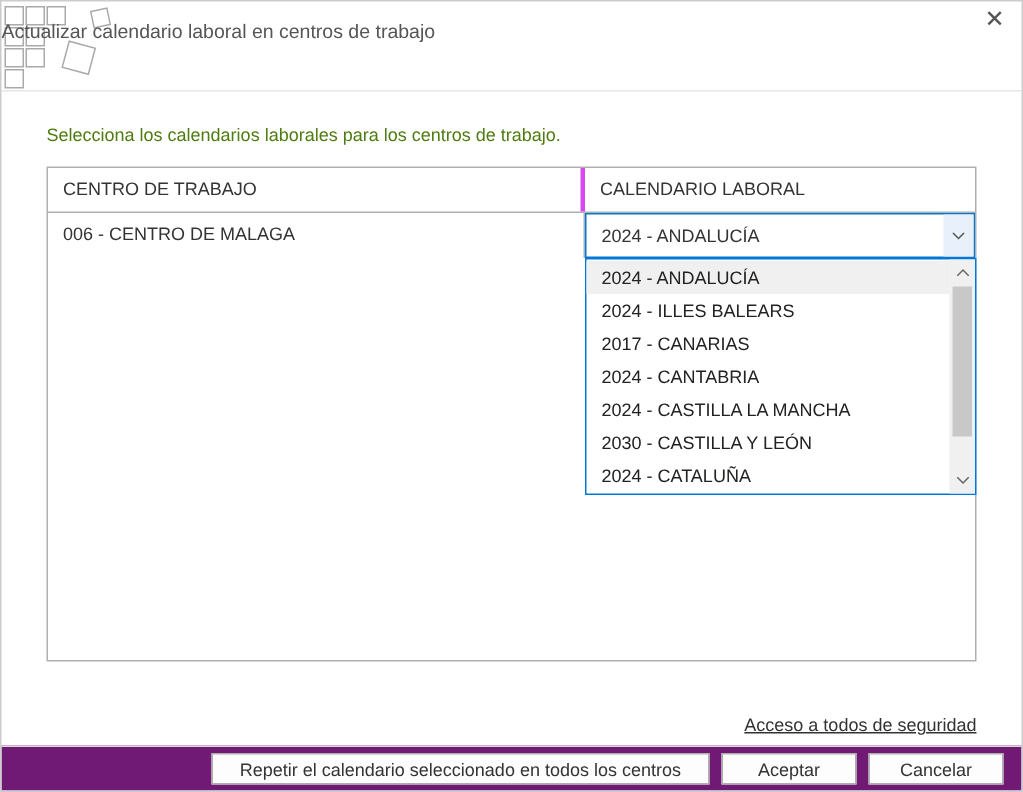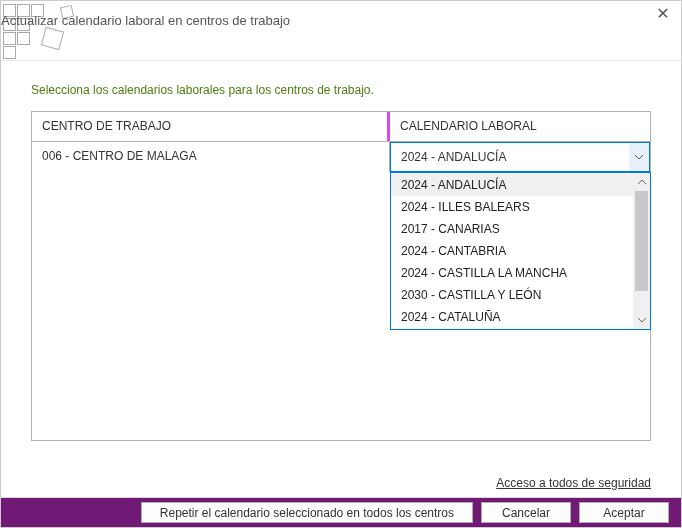--- a/index.html
+++ b/index.html
@@ -266,15 +266,15 @@
     </div>
   </div>
 </div>
 
 <div class="link-row">
   <a>Acceso a todos de seguridad</a>
 </div>
 
 <div class="footer">
   <button class="btn wide">Repetir el calendario seleccionado en todos los centros</button>
+  <button class="btn" style="width:90px">Aceptar</button>
   <button class="btn" style="width:90px">Cancelar</button>
-  <button class="btn" style="width:90px">Aceptar</button>
 </div>
 
 </body></html>

